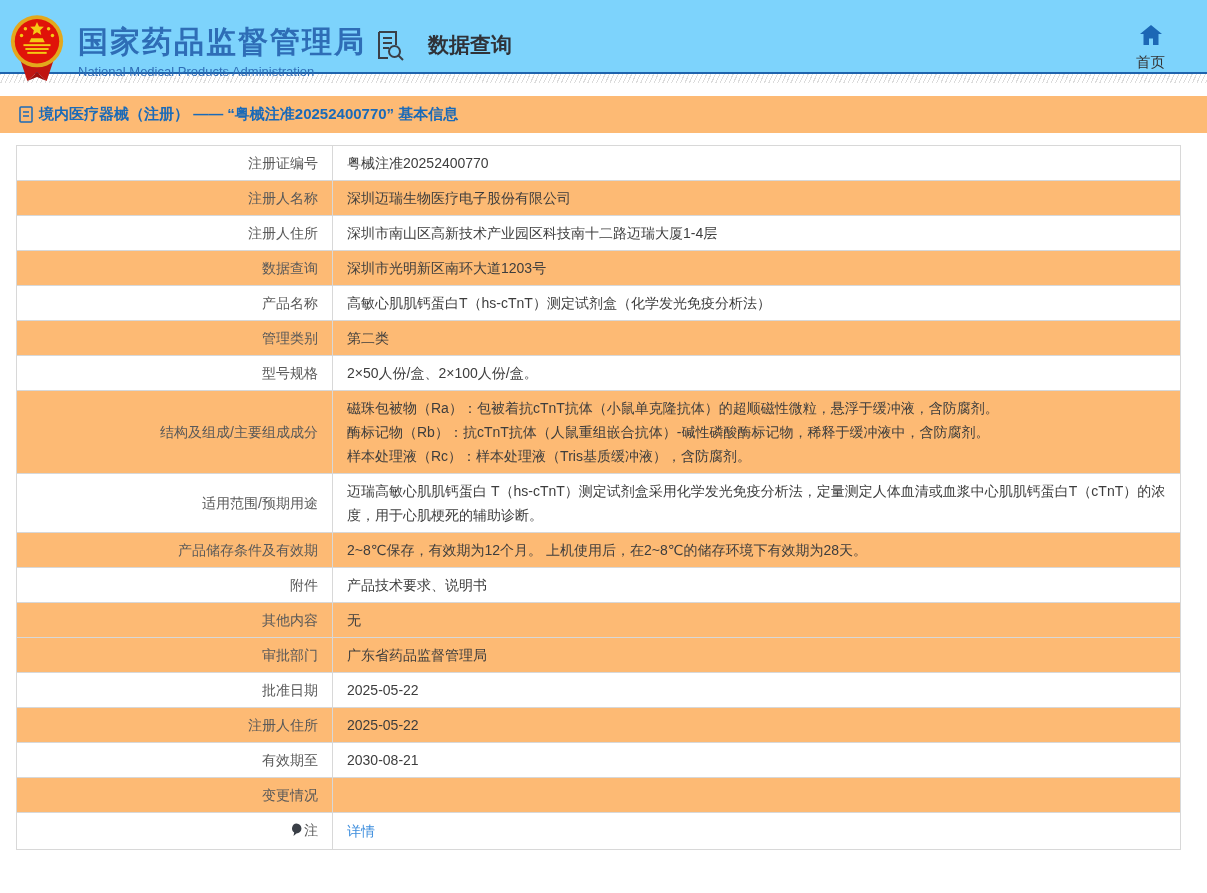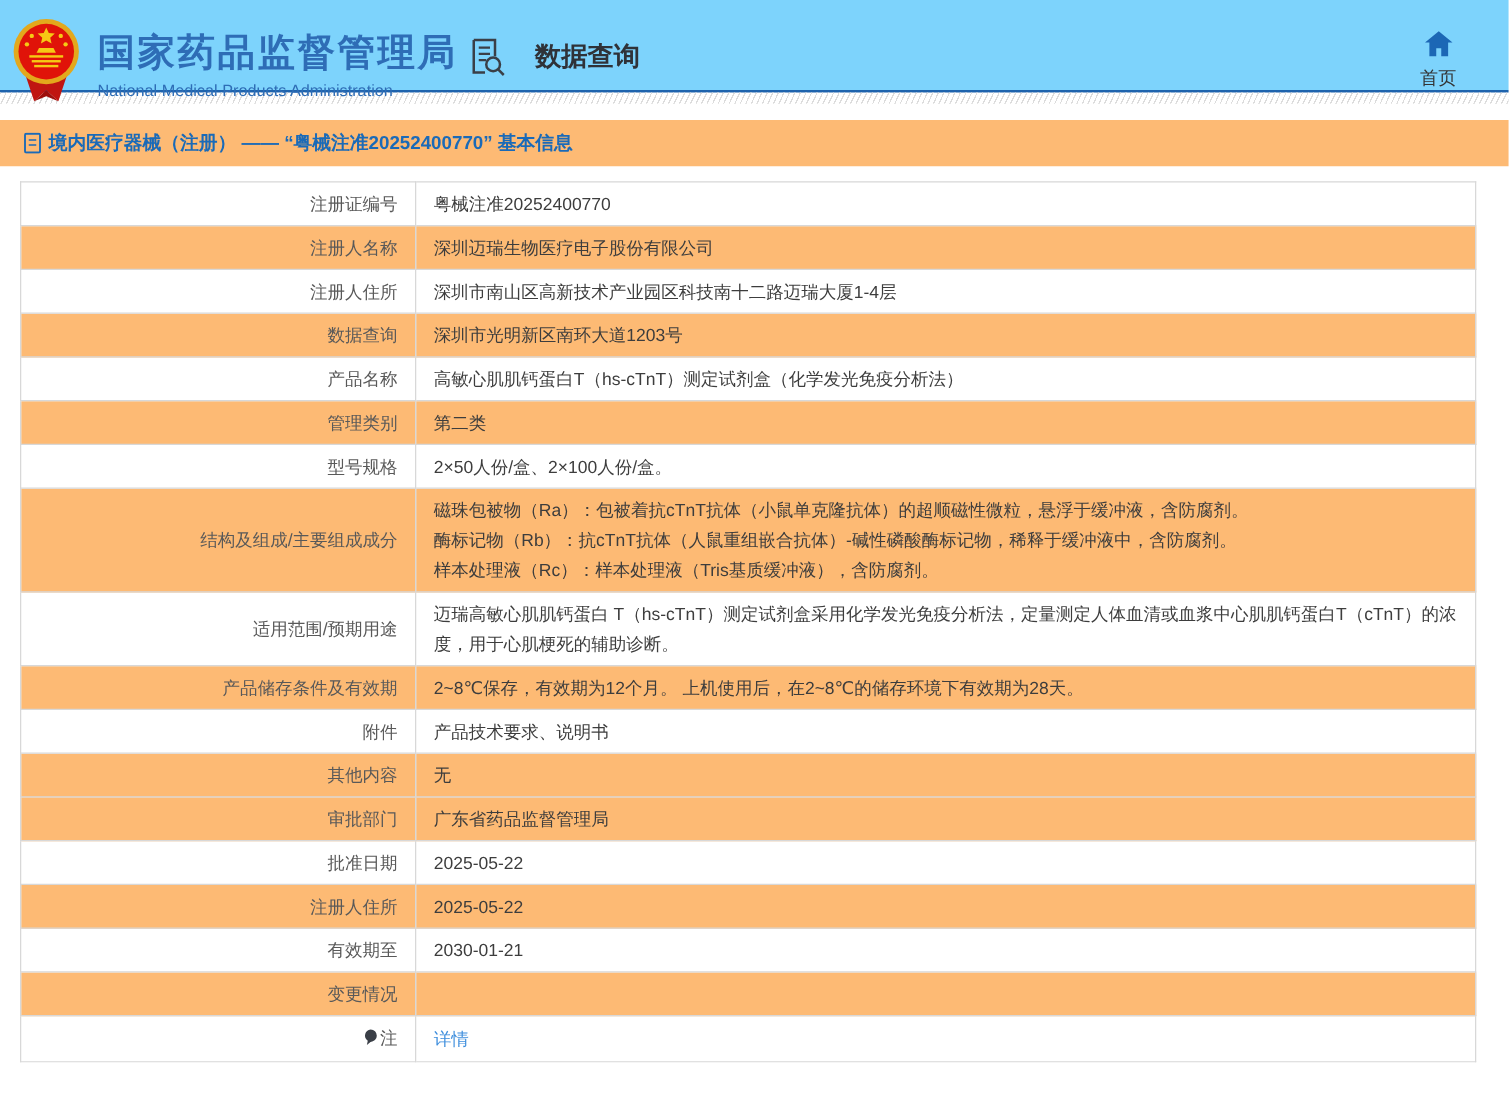--- a/index.html
+++ b/index.html
@@ -253,21 +253,21 @@
         <tr>
           <td class="label-cell">批准日期</td>
           <td class="value-cell">2025-05-22</td>
         </tr>
         <tr class="alt">
           <td class="label-cell">注册人住所</td>
           <td class="value-cell">2025-05-22</td>
         </tr>
         <tr>
           <td class="label-cell">有效期至</td>
-          <td class="value-cell">2030-01-21</td>
+          <td class="value-cell">2030-08-21</td>
         </tr>
         <tr class="alt">
           <td class="label-cell">变更情况</td>
           <td class="value-cell"></td>
         </tr>
         <tr>
           <td class="label-cell"><span class="hint-ico"><svg width="11" height="14" viewBox="0 0 11 14">
                 <path d="M5.5 0.5 A5 5 0 1 1 5.4 10.5 L2.5 13 L3.2 9.6 A5 5 0 0 1 5.5 0.5 Z" fill="#3a3f47"></path>
               </svg></span>注</td>
           <td class="value-cell"><a href="#">详情</a></td>

